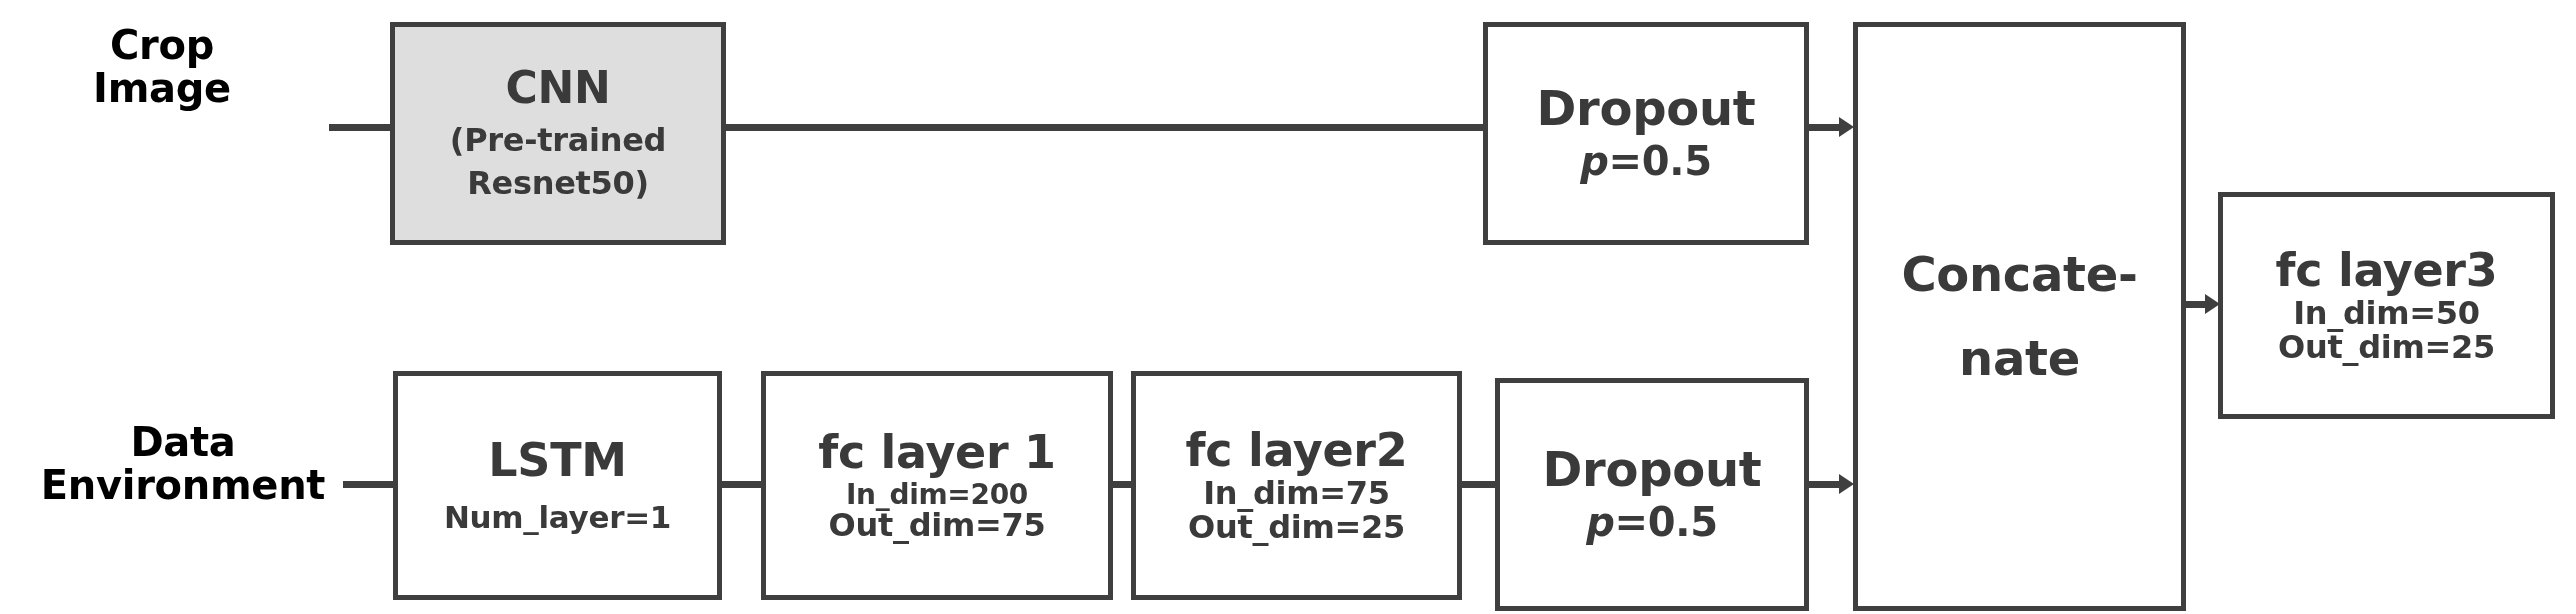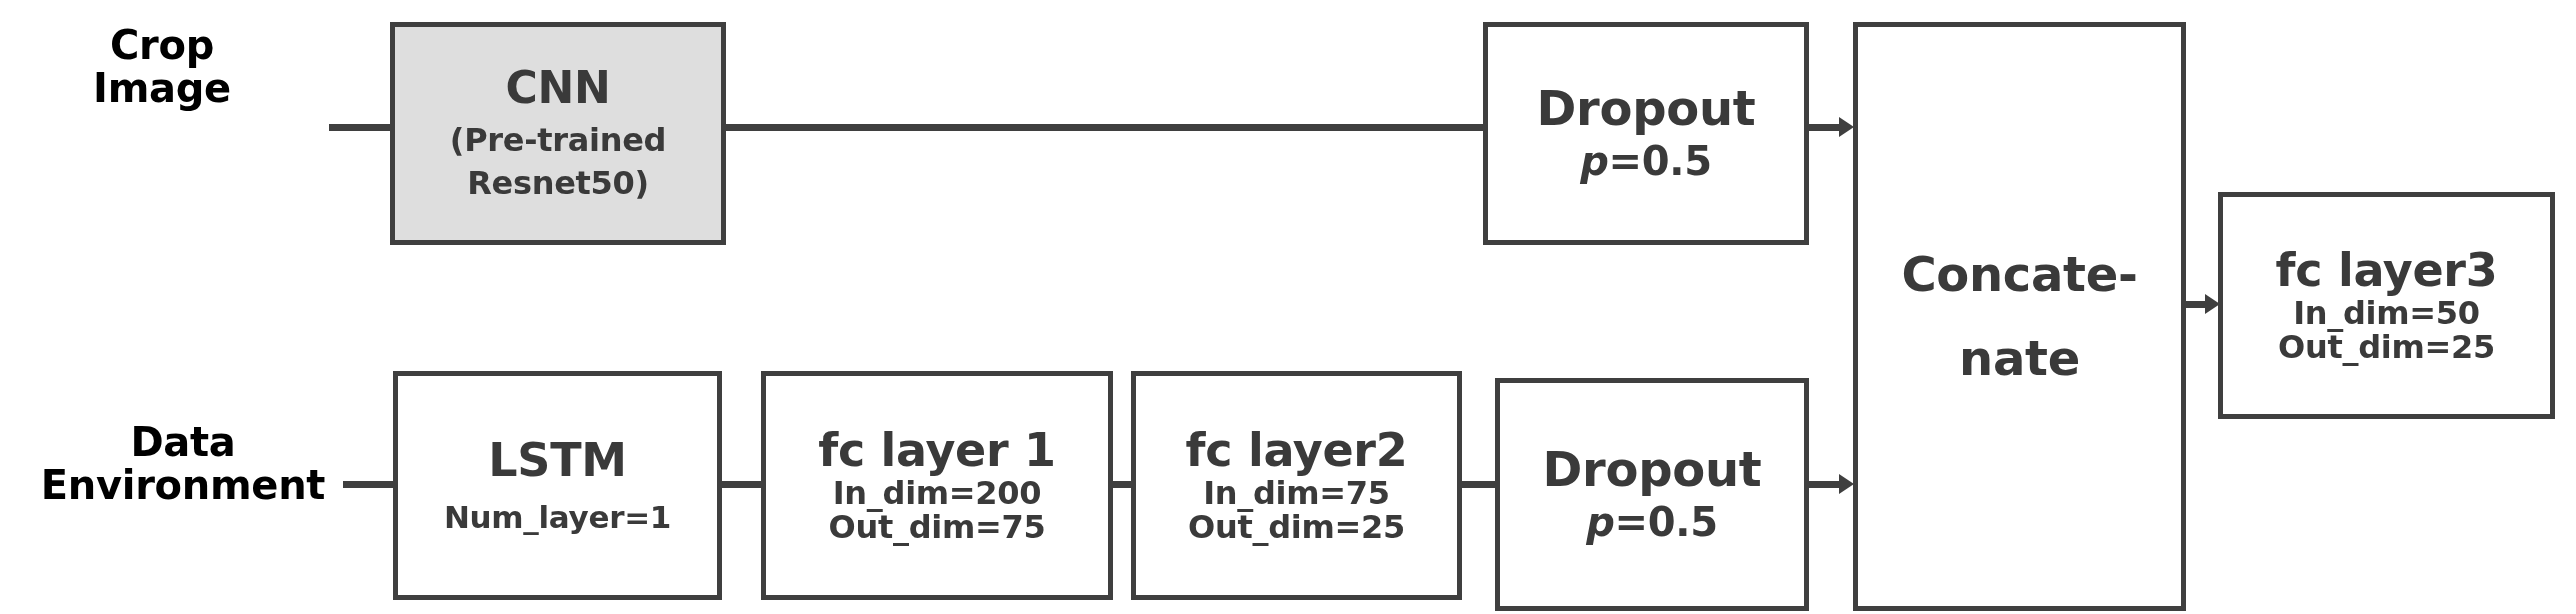--- a/index.html
+++ b/index.html
@@ -121,21 +121,21 @@
     </div>
   </div>
 
   <div class="block" style="left:393px; top:371px; width:329px; height:229px;">
     <div class="title" style="font-size:46px; margin-bottom:17px;">LSTM</div>
     <div class="sub" style="font-size:31px;">Num_layer=1</div>
   </div>
 
   <div class="block" style="left:761px; top:371px; width:352px; height:229px;">
     <div class="title" style="font-size:46px; margin-bottom:3.6px;">fc layer 1</div>
-    <div class="sub" style="font-size:32px;">In_dim=200</div>
+    <div class="sub" style="font-size:28px;">In_dim=200</div>
     <div class="sub" style="font-size:32px;">Out_dim=75</div>
   </div>
 
   <div class="block" style="left:1131px; top:371px; width:331px; height:229px;">
     <div class="title" style="font-size:46px; margin-bottom:3.6px;">fc layer2</div>
     <div class="sub" style="font-size:32px;">In_dim=75</div>
     <div class="sub" style="font-size:32px;">Out_dim=25</div>
   </div>
 
   <div class="block" style="left:1495px; top:378px; width:314px; height:233px;">

